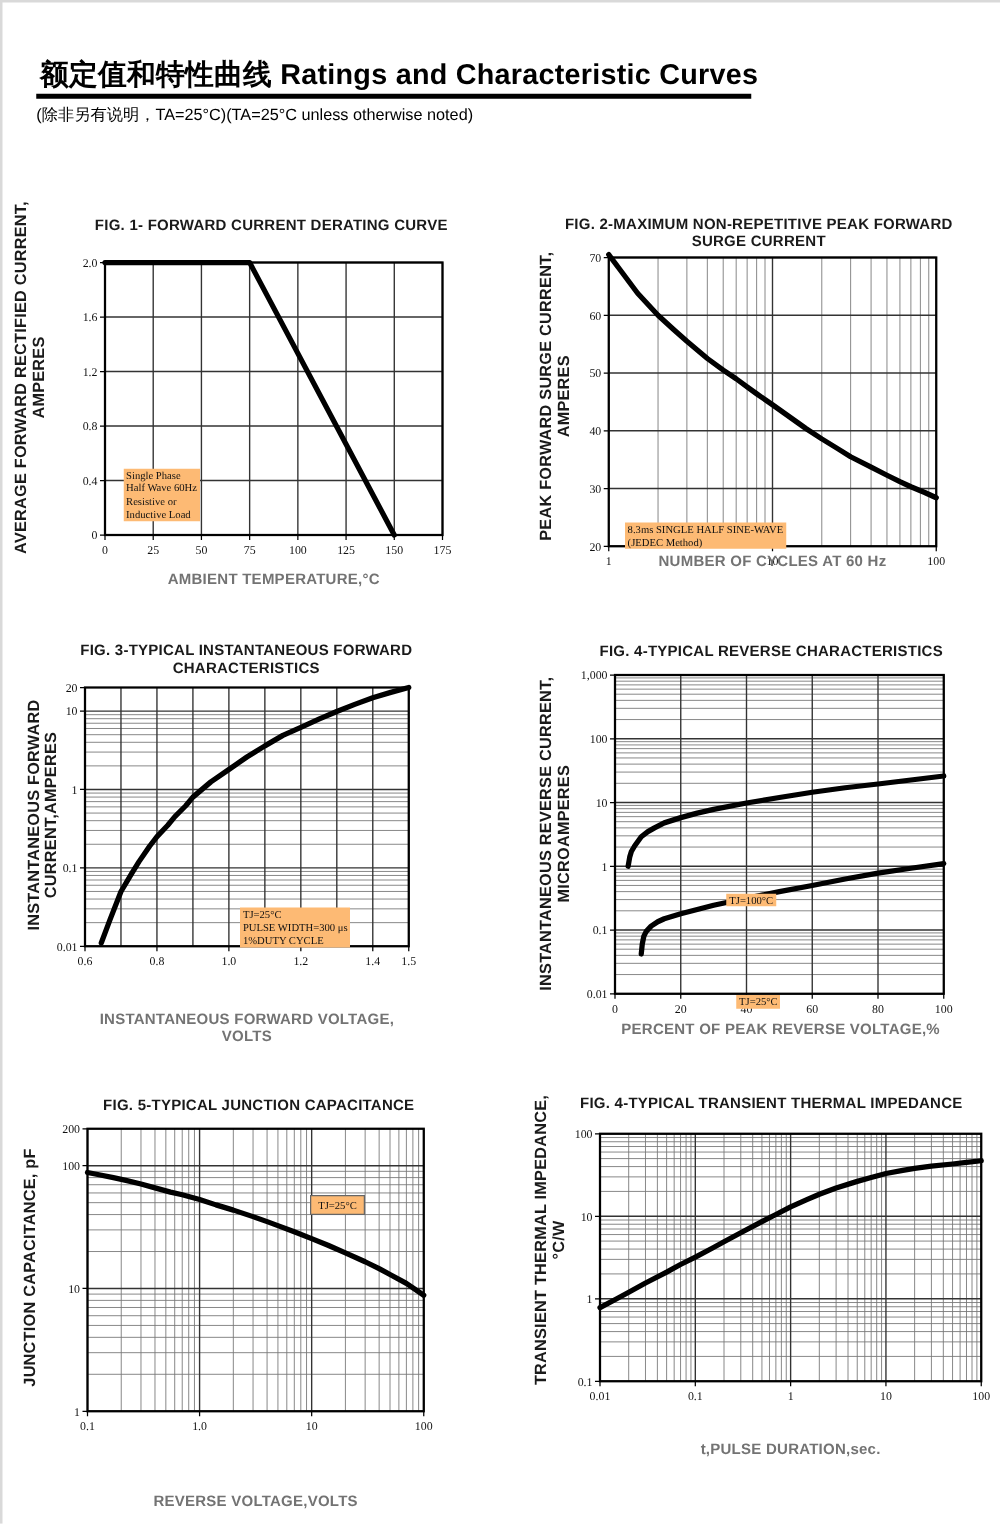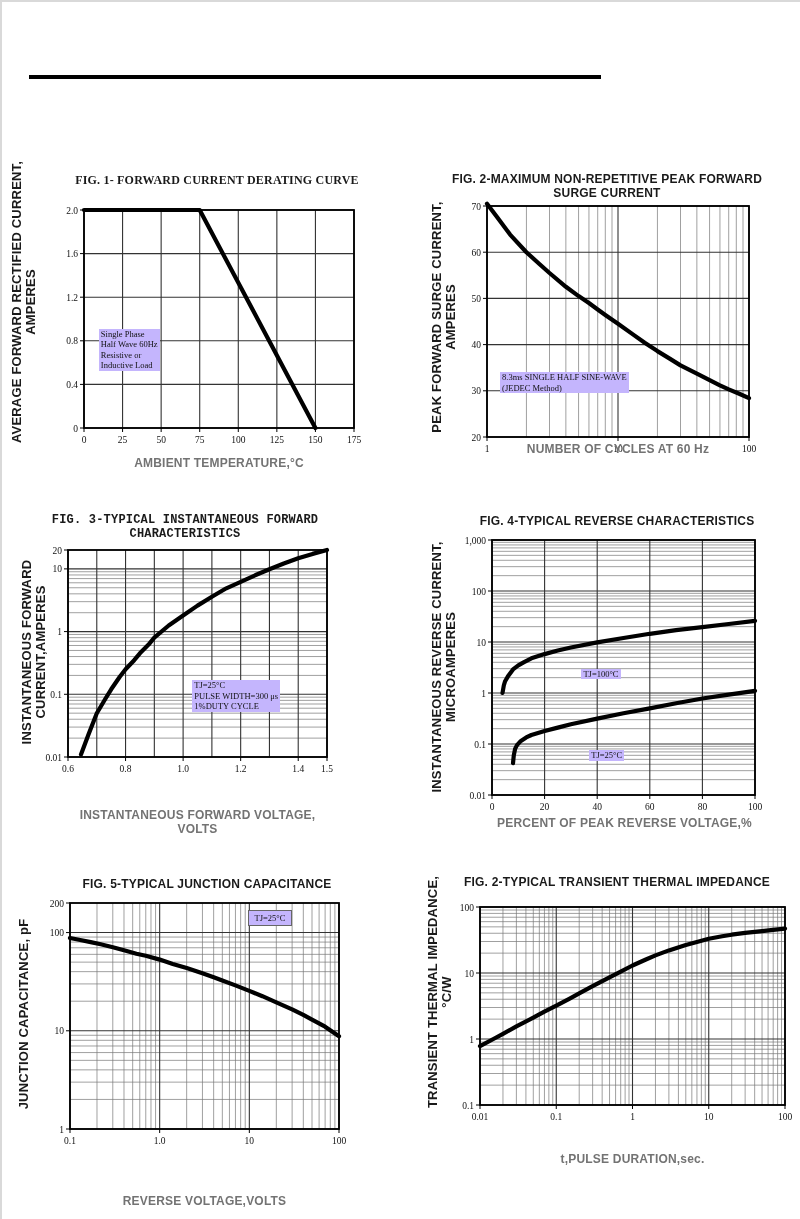--- a/index.html
+++ b/index.html
@@ -13,33 +13,33 @@
   
   .fig-title{position:absolute;text-align:center;font-weight:bold;font-size:12px;line-height:14px;
              color:#1a1a1a;letter-spacing:0.2px;white-space:pre-line;}
   .xlabel{position:absolute;text-align:center;font-weight:bold;font-size:12px;line-height:14px;
           color:#737373;letter-spacing:0.2px;white-space:pre-line;}
   .vlabel{position:absolute;width:340px;height:44px;display:flex;flex-direction:column;justify-content:center;
           text-align:center;font-weight:bold;font-size:13px;line-height:14px;color:#1a1a1a;
           letter-spacing:0.2px;transform:rotate(-90deg);white-space:pre-line;}
   .plot{position:absolute;}
   .plot svg{display:block;}
-  .ann{position:absolute;background:#c4b5fd;font-family:"Liberation Serif",serif;font-size:8.5px;
-       line-height:10.5px;color:#111;white-space:pre-line;padding:0 2px;}
+  .ann{position:absolute;background:#fdba74;font-family:"Liberation Serif",serif;font-size:8.5px;
+       line-height:10.5px;color:#111;white-space:pre-line;padding:0 2px;margin-top:46px;}
   .ann.boxed{border:1px solid #666;padding:2px 6px;}
   
-  #f1-title{left:50px;top:171px;width:330px;font-family:Liberation Serif, serif;}
+  #f1-title{left:50px;top:171px;width:330px;}
   #f1-plot {left:44px;top:198px;width:322px;height:252px;}
   #f1-xlab {left:82px;top:454px;width:270px;}
   #f1-ylab {left:-148px;top:278px;}
   #f2-title{left:430px;top:170px;width:350px;}
   #f2-plot {left:447px;top:194px;width:314px;height:265px;}
   #f2-xlab {left:485px;top:440px;width:262px;}
   #f2-ylab {left:272px;top:293px;}
-  #f3-title{left:28px;top:511px;width:310px;font-family:Liberation Mono, monospace;}
+  #f3-title{left:40px;top:511px;width:310px;}
   #f3-plot {left:28px;top:538px;width:311px;height:241px;}
   #f3-xlab {left:66px;top:806px;width:259px;}
   #f3-ylab {left:-138px;top:628px;}
   #f4-title{left:440px;top:512px;width:350px;}
   #f4-plot {left:452px;top:528px;width:315px;height:289px;}
   #f4-xlab {left:460px;top:814px;width:325px;}
   #f4-ylab {left:272px;top:643px;}
   #f5-title{left:40px;top:875px;width:330px;}
   #f5-plot {left:30px;top:891px;width:321px;height:260px;}
   #f5-xlab {left:68px;top:1144px;width:269px;margin-top:48px;}
@@ -47,21 +47,23 @@
   #f6-title{left:435px;top:873px;width:360px;}
   #f6-plot {left:440px;top:895px;width:357px;height:232px;}
   #f6-xlab {left:478px;top:1150px;width:305px;}
   #f6-ylab {left:268px;top:968px;}
 </style>
 </head>
 <body>
 
 <div id="page">
 
+  <div id="hdr-title">额定值和特性曲线 Ratings and Characteristic Curves</div>
   <div id="hdr-rule"></div>
+  <div id="hdr-sub">(除非另有说明，TA=25°C)(TA=25°C  unless otherwise noted)</div>
 
   <section>
     <div class="fig-title" id="f1-title">FIG. 1- FORWARD CURRENT DERATING CURVE</div>
     <div class="vlabel" id="f1-ylab">AVERAGE FORWARD RECTIFIED CURRENT,
 AMPERES</div>
     <div class="plot" id="f1-plot">
         <svg width="322" height="252" viewBox="0 0 322 252">
           <line x1="38" y1="10" x2="38" y2="228" stroke="#333" stroke-width="1.1"></line>
           <line x1="76.57142857142857" y1="10" x2="76.57142857142857" y2="228" stroke="#333" stroke-width="1.1"></line>
           <line x1="115.14285714285714" y1="10" x2="115.14285714285714" y2="228" stroke="#333" stroke-width="1.1"></line>
@@ -416,21 +418,21 @@
           <line x1="34" y1="10" x2="38" y2="10" stroke="#000" stroke-width="1"></line>
           <text x="32" y="13.5" text-anchor="end" fill="#111" font-family="&quot;Liberation Serif&quot;,serif" font-size="9.5">200</text>
           <path d="M38.0 45.0 L48.2 47.0 L58.7 49.1 L68.7 51.3 L80.8 54.2 L92.0 57.3 L104.4 60.7 L113.8 62.8 L127.7 66.6 L140.8 70.9 L154.7 75.1 L170.4 80.3 L181.7 84.3 L190.3 87.5 L203.4 92.4 L217.3 97.9 L230.4 103.2 L244.3 109.3 L260.1 116.4 L271.3 121.9 L280.0 126.6 L293.1 133.7 L307.0 143.2" fill="none" stroke="#000" stroke-width="4.2" stroke-linejoin="round" stroke-linecap="round"></path>
         </svg>
         <div class="ann boxed" style="left: 215.54px; top: 16.78px;">TJ=25°C</div>
       </div>
     <div class="xlabel" id="f5-xlab">REVERSE VOLTAGE,VOLTS</div>
   </section>
 
   <section>
-    <div class="fig-title" id="f6-title">FIG. 2-TYPICAL TRANSIENT THERMAL IMPEDANCE</div>
+    <div class="fig-title" id="f6-title">FIG. 4-TYPICAL TRANSIENT THERMAL IMPEDANCE</div>
     <div class="vlabel" id="f6-ylab">TRANSIENT THERMAL IMPEDANCE,
 °C/W</div>
     <div class="plot" id="f6-plot">
         <svg width="357" height="232" viewBox="0 0 357 232">
           <line x1="60.95353716937857" y1="10" x2="60.95353716937857" y2="208" stroke="#777" stroke-width="0.7"></line>
           <line x1="74.38049567237425" y1="10" x2="74.38049567237425" y2="208" stroke="#777" stroke-width="0.7"></line>
           <line x1="83.90707433875714" y1="10" x2="83.90707433875714" y2="208" stroke="#777" stroke-width="0.7"></line>
           <line x1="91.29646283062144" y1="10" x2="91.29646283062144" y2="208" stroke="#777" stroke-width="0.7"></line>
           <line x1="97.33403284175283" y1="10" x2="97.33403284175283" y2="208" stroke="#777" stroke-width="0.7"></line>
           <line x1="102.43872555108709" y1="10" x2="102.43872555108709" y2="208" stroke="#777" stroke-width="0.7"></line>

